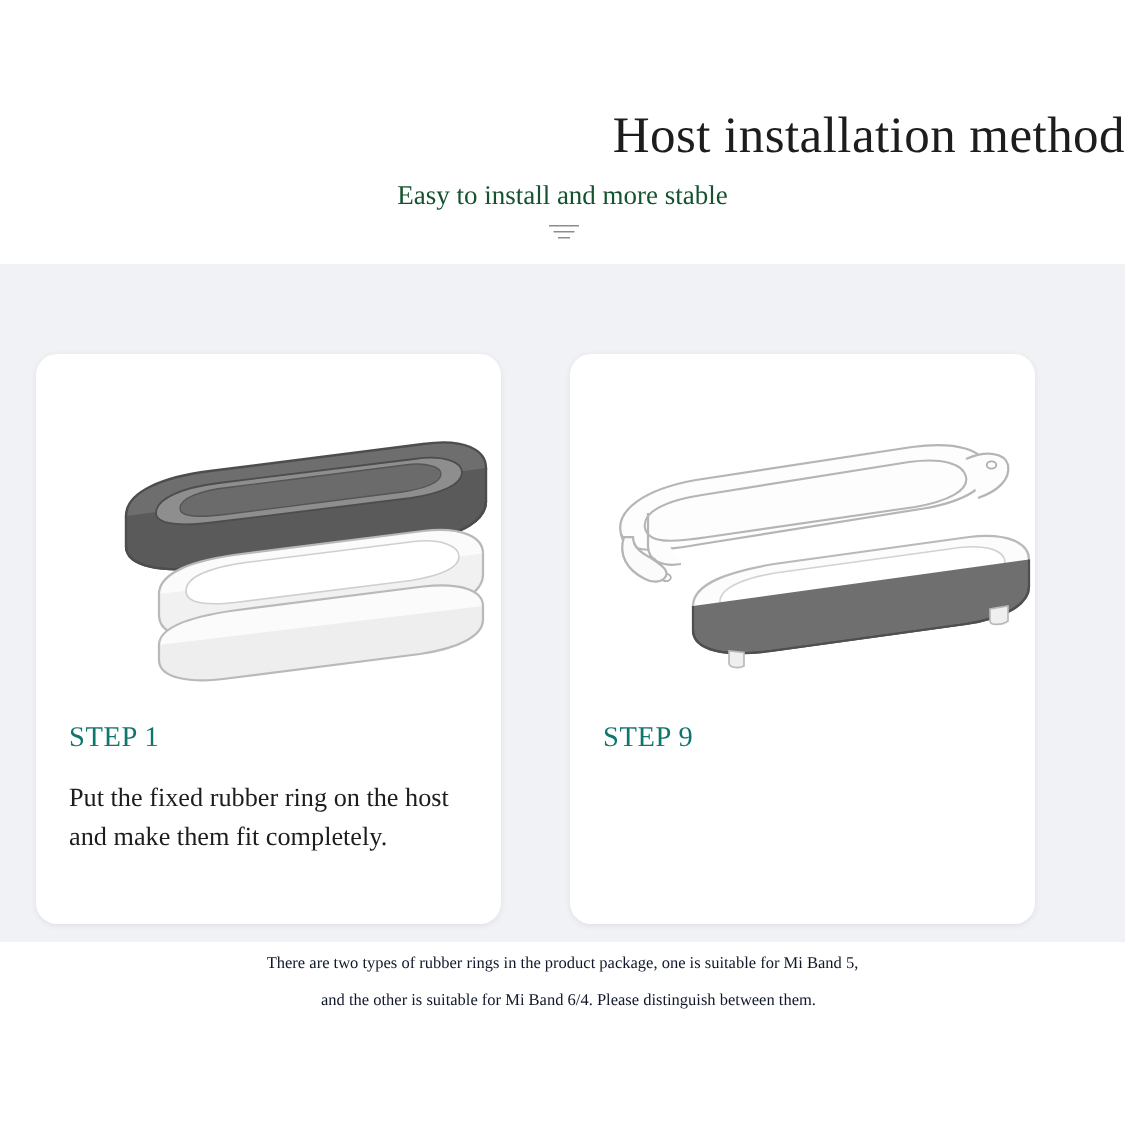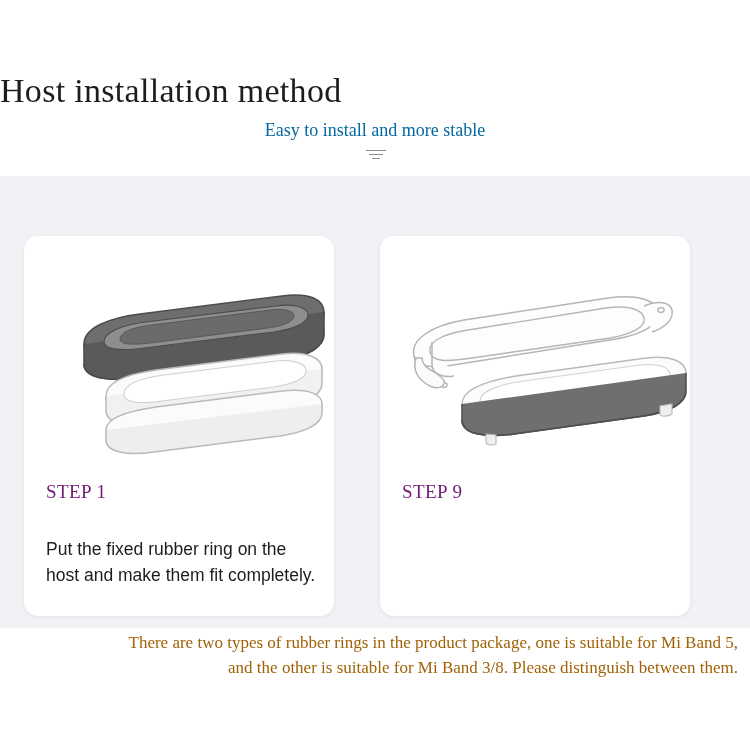--- a/index.html
+++ b/index.html
@@ -27,36 +27,36 @@
     top: 0;
     width: 750px;
     height: 176px;
     background: #ffffff;
   }
   .title {
     position: absolute;
     left: 0;
     top: 72px;
     width: 750px;
-    text-align: left;
+    text-align: right;
     font-family: "Liberation Serif", serif;
     font-size: 34px;
     font-weight: normal;
     color: #1d1d1d;
     letter-spacing: 0.3px;
   }
   .subtitle {
     position: absolute;
     left: 0;
     top: 120px;
     width: 750px;
     text-align: center;
     font-family: "Liberation Serif", serif;
     font-size: 18px;
-    color: #0369a1;
+    color: #14532d;
   }
   .divider-mark {
     position: absolute;
     left: 365px;
     top: 150px;
     width: 22px;
     height: 12px;
   }
   .divider-mark span {
     display: block;
@@ -96,48 +96,47 @@
     top: 8px;
     width: 310px;
     height: 230px;
   }
   .step-label {
     position: absolute;
     left: 22px;
     top: 245px;
     font-family: "Liberation Serif", serif;
     font-size: 19px;
-    color: #701a75;
+    color: #0f766e;
     letter-spacing: 0.4px;
   }
   .step-text {
     position: absolute;
     left: 22px;
     top: 282px;
     width: 272px;
-    font-family: Liberation Sans, sans-serif;
+    font-family: Liberation Serif, serif;
     font-size: 17.5px;
     line-height: 26px;
     color: #1d1d1d;
-    margin-top: 18px;
   }
 
   
   .footer-note {
     position: absolute;
     left: 0;
     top: 630px;
     width: 750px;
     padding: 0 12px;
     box-sizing: border-box;
     font-family: "Liberation Serif", serif;
-    font-size: 17px;
+    font-size: 11px;
     line-height: 25px;
-    color: #a16207;
-    text-align: right;
+    color: #0f172a;
+    text-align: center;
   }
   .footer-note .l2 { padding-left: 8px; }
 </style>
 </head>
 <body>
 
 <div class="page">
 
   <div class="header">
     <div class="title">Host installation method</div>
@@ -218,16 +217,16 @@
           </g>
         </svg>
       </div>
       <div class="step-label">STEP 9</div>
     </div>
 
   </div>
 
   <div class="footer-note">
     <div class="l1">There are two types of rubber rings in the product package, one is suitable for Mi Band 5,</div>
-    <div class="l2">and the other is suitable for Mi Band 3/8. Please distinguish between them.</div>
+    <div class="l2">and the other is suitable for Mi Band 6/4. Please distinguish between them.</div>
   </div>
 
 </div>
 
 </body></html>

